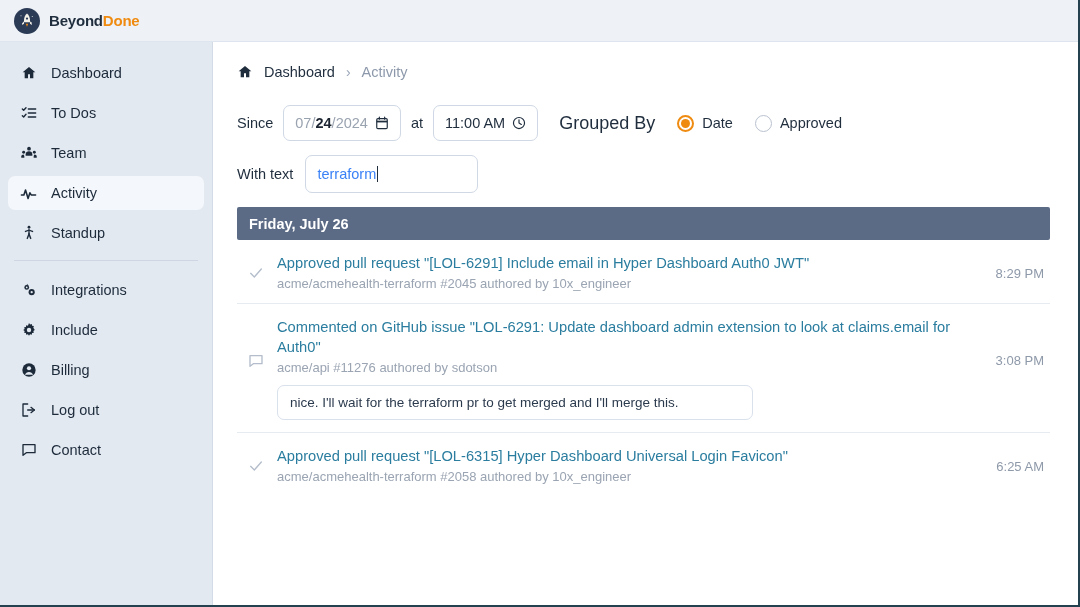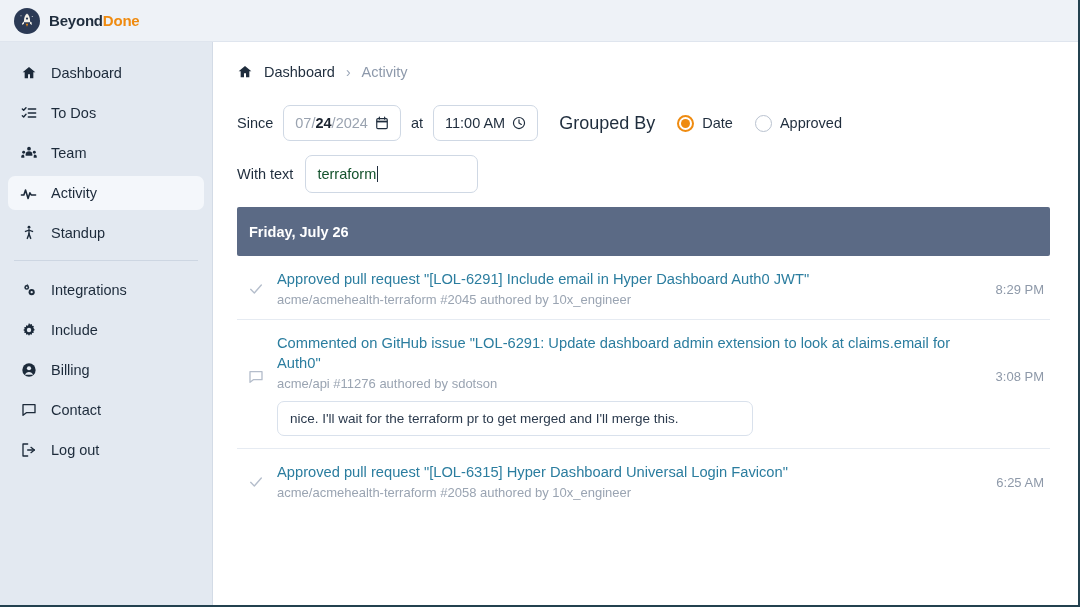--- a/index.html
+++ b/index.html
@@ -138,37 +138,37 @@
   }
   .radio-label { font-size: 14.5px; color: #1f2d3d; }
 
   .text-field {
     width: 173px; height: 38px;
     border: 1px solid #cfd8e4;
     border-radius: 7px;
     background: #fff;
     display: flex; align-items: center;
     padding: 0 11px;
-    font-size: 14.5px; color: #14532d;
+    font-size: 14.5px; color: #3b82f6;
     position: relative;
   }
   .caret {
     display: inline-block;
     width: 1px; height: 16px;
     background: #1f2d3d;
     margin-left: 1px;
   }
   .with-text-label { margin-right: 2px; }
 
   
   .group-header {
     background: #5b6a85;
     color: #ffffff;
     font-size: 14.5px; font-weight: bold;
-    height: 49px;
+    height: 33px;
     display: flex; align-items: center;
     padding-left: 12px;
     border-radius: 2px;
   }
   .activity-list { }
   .activity-row {
     display: flex;
     align-items: flex-start;
     padding: 13px 6px 12px 8px;
     border-bottom: 1px solid #e6ebf2;
@@ -332,36 +332,36 @@
             <circle cx="12" cy="12" r="10"></circle>
             <circle cx="12" cy="9.3" r="3.1" fill="#e3e9f1"></circle>
             <path d="M5.8 19.2c1.1-2.8 3.4-4.3 6.2-4.3s5.1 1.5 6.2 4.3z" fill="#e3e9f1"></path>
           </svg>
         </span>
         <span>Billing</span>
       </div>
 
       <div class="nav-item">
         <span class="nav-icon">
-          <svg width="16" height="16" viewBox="0 0 24 24" fill="none" stroke="currentColor" stroke-width="2" stroke-linejoin="round">
-            <path d="M3 4h18v12H8l-5 4z"></path>
-          </svg>
-        </span>
-        <span>Contact</span>
-      </div>
-
-      <div class="nav-item">
-        <span class="nav-icon">
           <svg width="16" height="16" viewBox="0 0 24 24" fill="none" stroke="currentColor" stroke-width="2" stroke-linecap="round" stroke-linejoin="round">
             <path d="M10 3H3v18h7"></path>
               <path d="M15 8l5 4-5 4"></path>
               <line x1="20" y1="12" x2="10" y2="12"></line>
           </svg>
         </span>
         <span>Log out</span>
+      </div>
+
+      <div class="nav-item">
+        <span class="nav-icon">
+          <svg width="16" height="16" viewBox="0 0 24 24" fill="none" stroke="currentColor" stroke-width="2" stroke-linejoin="round">
+            <path d="M3 4h18v12H8l-5 4z"></path>
+          </svg>
+        </span>
+        <span>Contact</span>
       </div>
 
     </nav>
 
     <main class="main">
 
       <div class="breadcrumb">
         <span class="crumb-home-icon">
           <svg width="16" height="16" viewBox="0 0 24 24" fill="currentColor">
               <path d="M12 3L2.5 11h3v9h5v-6h3v6h5v-9h3z"></path>

